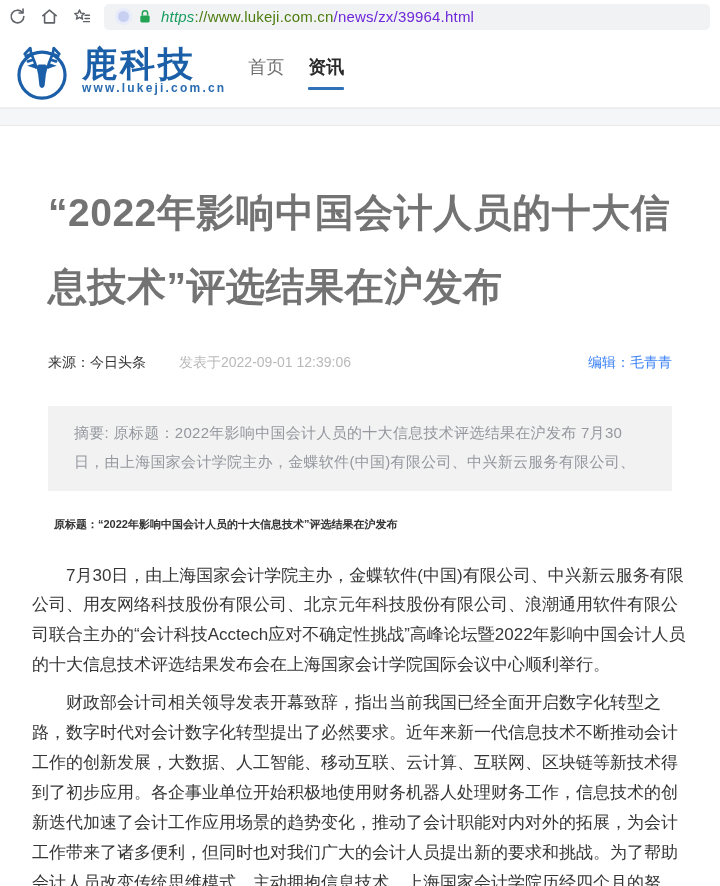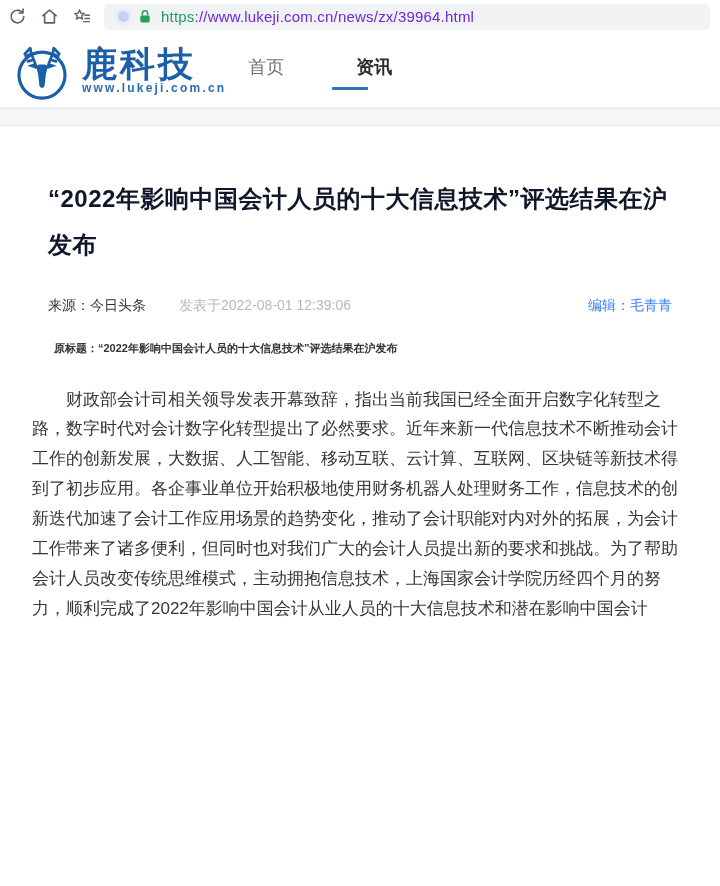--- a/index.html
+++ b/index.html
@@ -21,60 +21,60 @@
   .url-bar{
     flex:1; height:26px; background:#f1f2f4; border-radius:5px;
     display:flex; align-items:center; padding:0 12px; gap:9px;
   }
   .site-dot{
     width:11px; height:11px; border-radius:50%;
     background:#c7d0f0; box-shadow:0 0 0 3px #e7ebfa; margin-left:2px;
   }
   .lock{ width:14px; height:16px; }
   .url-text{ font-size:15px; letter-spacing:.2px; white-space:nowrap; }
-  .url-scheme{ color:#1a9c5f; }
-  .url-host{ color:#6d28d9;margin-top:42px; }
+  .url-scheme{ color:#1a9c5f;font-style:italic; }
+  .url-host{ color:#4d7c0f;margin-top:42px; }
   .url-path{ color:#6d28d9; }
 
   
   .site-header{
     height:75px; display:flex; align-items:center;
     padding:0 14px 0 10px; background:#fff;
     border-bottom:1px solid #f0f0f0;
   }
   .logo{ display:flex; align-items:center; gap:8px; cursor:pointer; }
   .logo-mark{ width:64px; height:64px; }
   .logo-textcol{ display:flex; flex-direction:column; line-height:1; }
   .site-name{
     font-size:35px; font-weight:bold; color:#1b5fa8; letter-spacing:3px;
   }
   .site-url{
     font-size:12px; font-weight:bold; color:#2a6cb0;
     letter-spacing:2.2px; margin-top:1px;
   }
   .main-nav{ display:flex; gap:24px; margin-left:22px; margin-top:4px; }
   .nav-item{ font-size:18px; color:#6f6f6f; cursor:pointer; text-align:center; }
-  .nav-item.active .nav-label{ color:#2b2b2b; font-weight:bold;margin-left:48px; }
+  .nav-item.active .nav-label{ color:#2b2b2b; font-weight:bold; }
   .nav-underline{
     height:3px; width:36px; background:#2f72b8; border-radius:1px;
     margin:8px auto 0;
   }
   .nav-underline.hidden{ visibility:hidden; }
 
   
   .band{
     height:18px; background:#f5f6f7;
     border-top:1px solid #ececec; border-bottom:1px solid #e9e9e9;
   }
 
   
   .article{ padding:0 32px; }
   .page-title{
-    margin:50px 16px 0; font-size:24px; font-weight:bold;
-    color:#0f172a; line-height:1.9; letter-spacing:.5px;
+    margin:50px 16px 0; font-size:39px; font-weight:bold;
+    color:#737373; line-height:1.9; letter-spacing:.5px;
   }
   .meta{
     display:flex; align-items:baseline; margin:30px 16px 0; font-size:14px;
   }
   .meta-source-label,.meta-source{ font-weight:normal; color:#333; }
   .meta-source{ margin-right:33px; }
   .meta-date{ color:#b9b9b9; }
   .meta-editor{ margin-left:auto; color:#3b82f6; }
 
   .summary{
@@ -164,22 +164,24 @@
 </div>
 
 <div class="band"></div>
 
 <div class="article">
   <h1 class="page-title">“2022年影响中国会计人员的十大信息技术”评选结果在沪发布</h1>
 
   <div class="meta">
     <span class="meta-source-label">来源：</span>
     <span class="meta-source">今日头条</span>
-    <span class="meta-date">发表于2022-08-01 12:39:06</span>
+    <span class="meta-date">发表于2022-09-01 12:39:06</span>
     <span class="meta-editor"><span>编辑：</span><span>毛青青</span></span>
   </div>
 
+  <div class="summary">摘要: 原标题：2022年影响中国会计人员的十大信息技术评选结果在沪发布 7月30日，由上海国家会计学院主办，金蝶软件(中国)有限公司、中兴新云服务有限公司、</div>
 
   <div class="article-body">
     <p class="orig-title">原标题：“2022年影响中国会计人员的十大信息技术”评选结果在沪发布</p>
+    <p class="tight">7月30日，由上海国家会计学院主办，金蝶软件(中国)有限公司、中兴新云服务有限公司、用友网络科技股份有限公司、北京元年科技股份有限公司、浪潮通用软件有限公司联合主办的“会计科技Acctech应对不确定性挑战”高峰论坛暨2022年影响中国会计人员的十大信息技术评选结果发布会在上海国家会计学院国际会议中心顺利举行。</p>
     <p>财政部会计司相关领导发表开幕致辞，指出当前我国已经全面开启数字化转型之路，数字时代对会计数字化转型提出了必然要求。近年来新一代信息技术不断推动会计工作的创新发展，大数据、人工智能、移动互联、云计算、互联网、区块链等新技术得到了初步应用。各企事业单位开始积极地使用财务机器人处理财务工作，信息技术的创新迭代加速了会计工作应用场景的趋势变化，推动了会计职能对内对外的拓展，为会计工作带来了诸多便利，但同时也对我们广大的会计人员提出新的要求和挑战。为了帮助会计人员改变传统思维模式，主动拥抱信息技术，上海国家会计学院历经四个月的努力，顺利完成了2022年影响中国会计从业人员的十大信息技术和潜在影响中国会计</p>
   </div>
 </div>
 
 </body></html>

